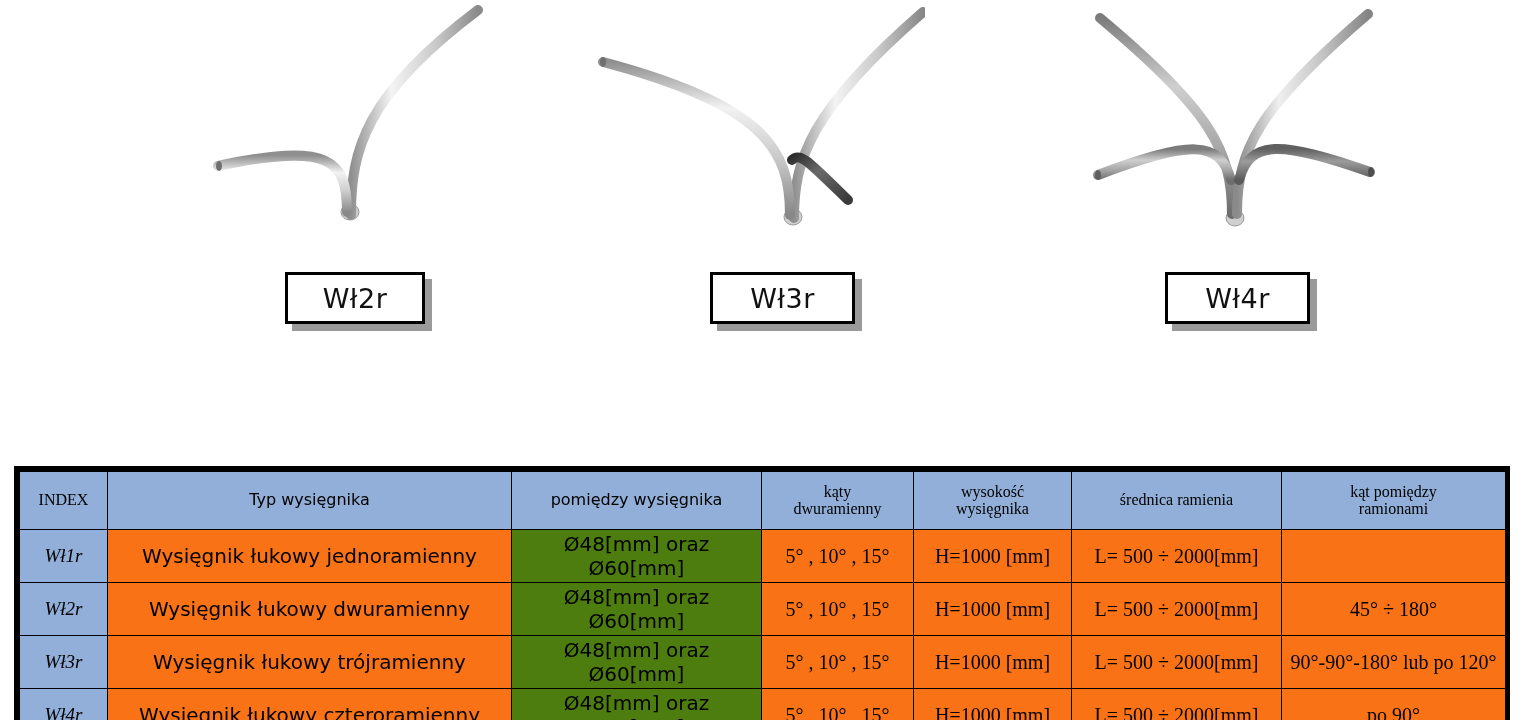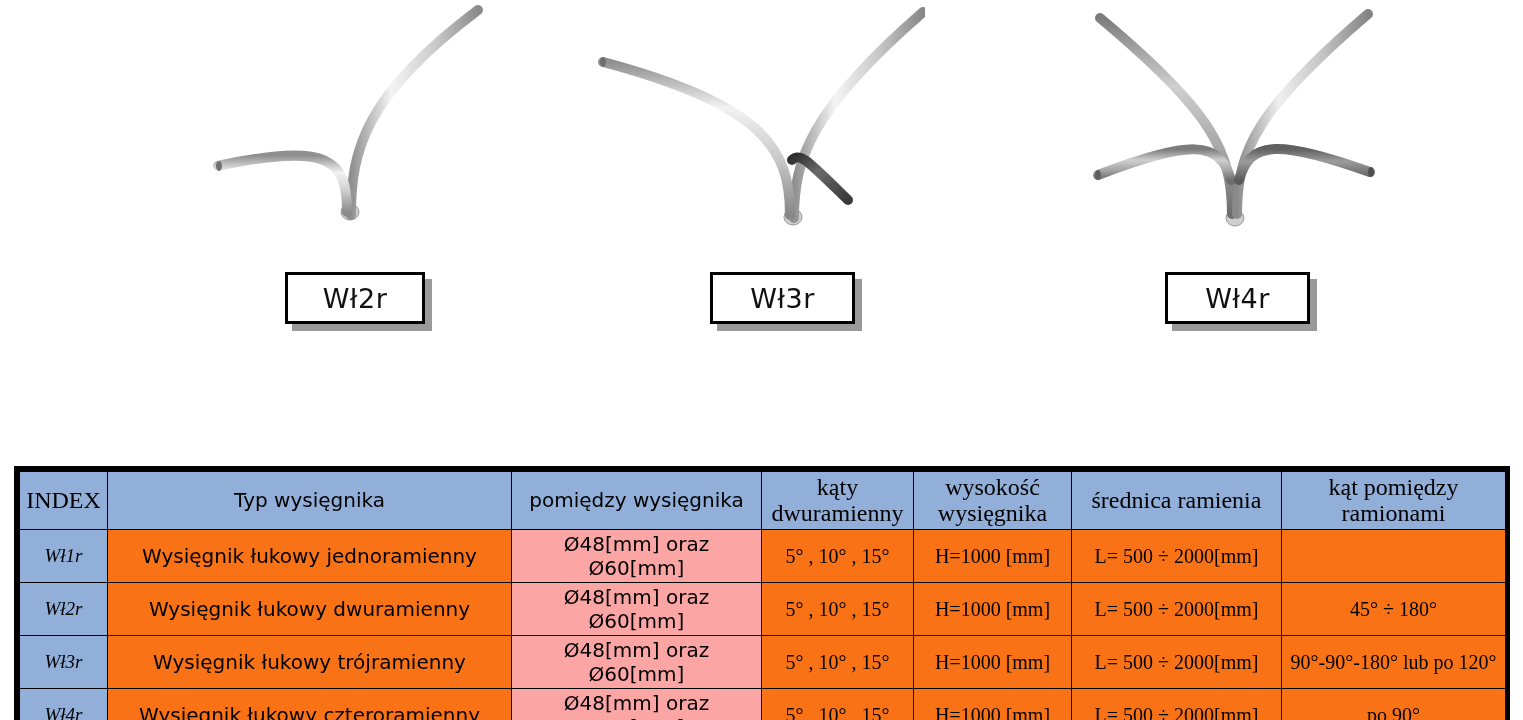--- a/index.html
+++ b/index.html
@@ -52,27 +52,27 @@
     border:1px solid #000000;
     text-align:center;
     vertical-align:middle;
     padding:2px 3px;
     box-sizing:border-box;
   }
   thead th{
     background:#91AFD8;
     height:58px;
     font-weight:normal;
-    font-size:24px;
+    font-size:16px;
     line-height:1.05;
     border-bottom:4px solid #000000;
   }
   thead th.sans{
     font-family:"DejaVu Sans","Liberation Sans",sans-serif;
-    font-size:20px;
+    font-size:16px;
   }
   .col-index{width:88px;}
   .col-type{width:404px;}
   .col-diam{width:250px;}
   .col-angle{width:152px;}
   .col-height{width:158px;}
   .col-length{width:210px;}
   .col-between{width:224px;}
 
   td.cell-index{
@@ -80,21 +80,21 @@
     font-family:"Liberation Serif",serif;
     font-size:19px;
     font-style:italic;
   }
   td.cell-type{
     background:#f97316;
     font-family:"DejaVu Sans","Liberation Sans",sans-serif;
     font-size:20px;
   }
   td.cell-diam{
-    background:#fca5a5;
+    background:#4d7c0f;
     font-family:"DejaVu Sans","Liberation Sans",sans-serif;
     font-size:20px;
   }
   td.cell-yellow{
     background:#f97316;
     font-family:"Liberation Serif",serif;
     font-size:20px;
   }
   tbody tr td{height:42px;}
   tbody tr.row-tall td{height:46px;}

